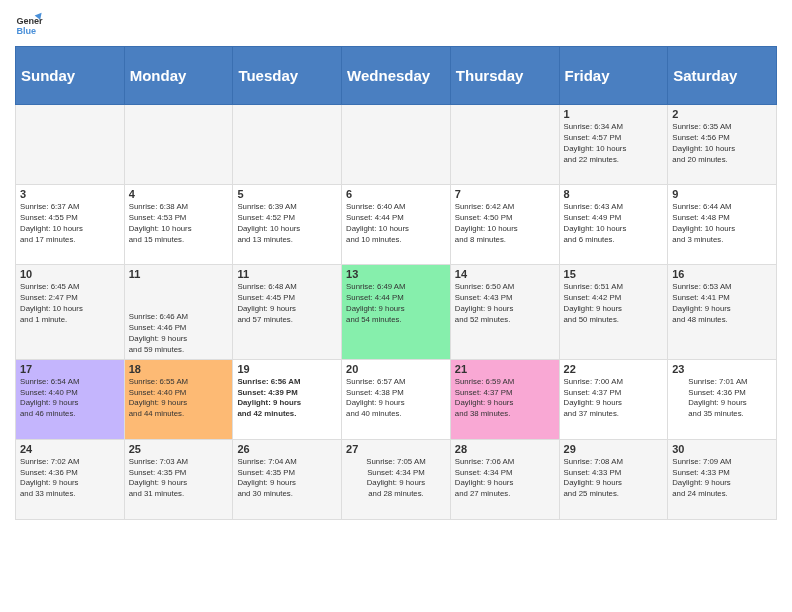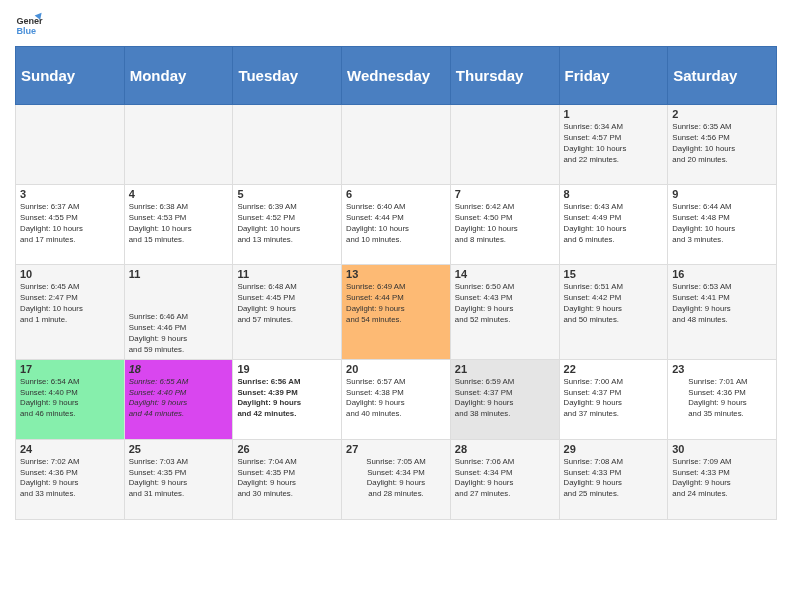--- a/index.html
+++ b/index.html
@@ -204,21 +204,21 @@
 Daylight: 9 hours
 and 59 minutes.</div>
           </td>
           <td style="background: rgb(245, 245, 245);">
             <span class="day-number">11</span>
             <div class="day-info" style="white-space: pre-line;">Sunrise: 6:48 AM
 Sunset: 4:45 PM
 Daylight: 9 hours
 and 57 minutes.</div>
           </td>
-          <td style="background: #fdba74;">
+          <td style="background: #86efac;">
             <span class="day-number">13</span>
             <div class="day-info" style="white-space: pre-line;">Sunrise: 6:49 AM
 Sunset: 4:44 PM
 Daylight: 9 hours
 and 54 minutes.</div>
           </td>
           <td style="background: rgb(245, 245, 245);">
             <span class="day-number">14</span>
             <div class="day-info" style="white-space: pre-line;">Sunrise: 6:50 AM
 Sunset: 4:43 PM
@@ -234,49 +234,49 @@
           </td>
           <td style="background: rgb(245, 245, 245);">
             <span class="day-number">16</span>
             <div class="day-info" style="white-space: pre-line;">Sunrise: 6:53 AM
 Sunset: 4:41 PM
 Daylight: 9 hours
 and 48 minutes.</div>
           </td>
         </tr>
         <tr>
-          <td style="background: #86efac;">
+          <td style="background: #c4b5fd;">
             <span class="day-number">17</span>
             <div class="day-info" style="white-space: pre-line;">Sunrise: 6:54 AM
 Sunset: 4:40 PM
 Daylight: 9 hours
 and 46 minutes.</div>
           </td>
-          <td style="background: #d946ef; font-style: italic;">
+          <td style="background: #fdba74;">
             <span class="day-number">18</span>
             <div class="day-info" style="white-space: pre-line;">Sunrise: 6:55 AM
 Sunset: 4:40 PM
 Daylight: 9 hours
 and 44 minutes.</div>
           </td>
           <td style="background: rgb(255, 255, 255);">
             <span class="day-number">19</span>
             <div class="day-info" style="white-space: pre-line; font-weight: bold;">Sunrise: 6:56 AM
 Sunset: 4:39 PM
 Daylight: 9 hours
 and 42 minutes.</div>
           </td>
           <td style="background: rgb(255, 255, 255);">
             <span class="day-number">20</span>
             <div class="day-info" style="white-space: pre-line;">Sunrise: 6:57 AM
 Sunset: 4:38 PM
 Daylight: 9 hours
 and 40 minutes.</div>
           </td>
-          <td style="background: #e5e5e5;">
+          <td style="background: #f9a8d4;">
             <span class="day-number">21</span>
             <div class="day-info" style="white-space: pre-line;">Sunrise: 6:59 AM
 Sunset: 4:37 PM
 Daylight: 9 hours
 and 38 minutes.</div>
           </td>
           <td style="background: rgb(255, 255, 255);">
             <span class="day-number">22</span>
             <div class="day-info" style="white-space: pre-line;">Sunrise: 7:00 AM
 Sunset: 4:37 PM

